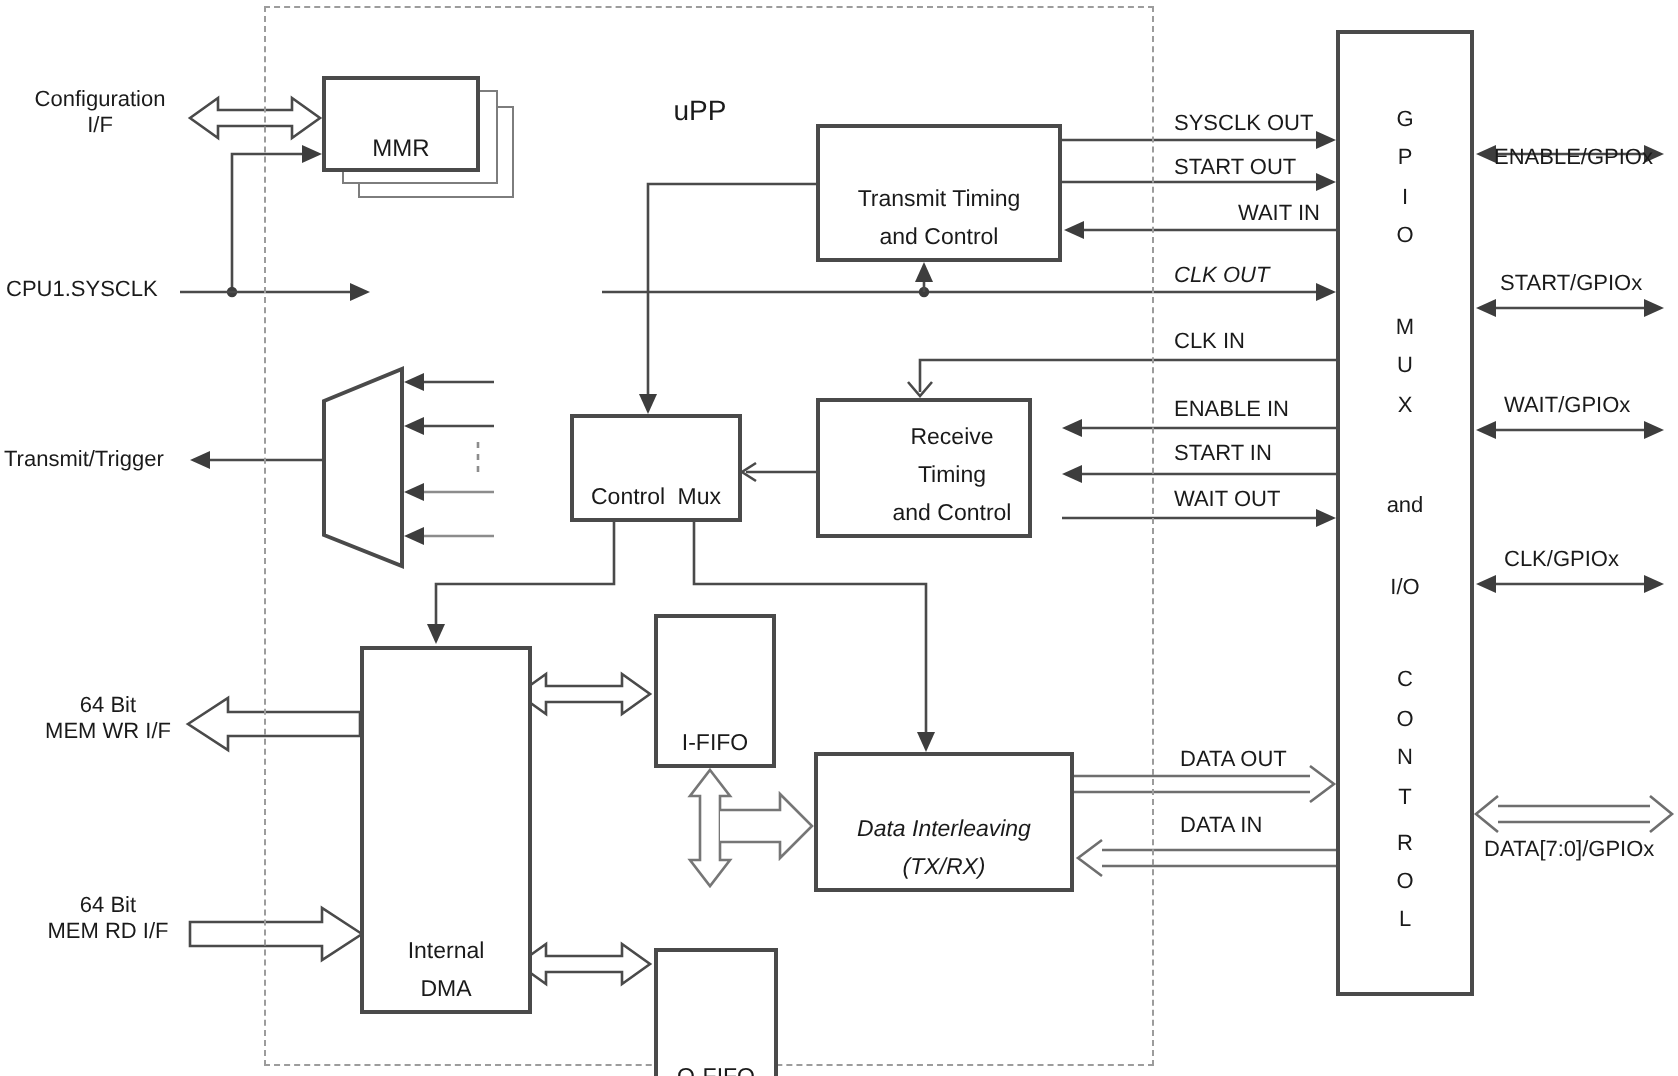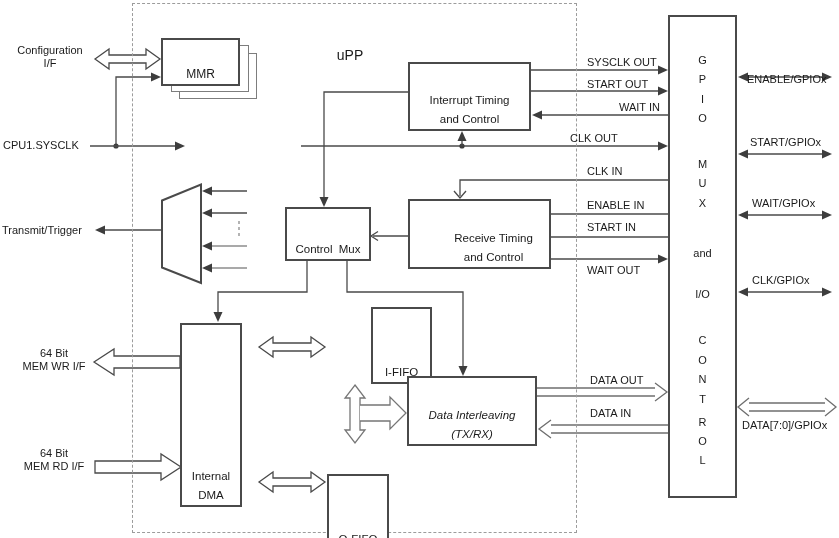--- a/index.html
+++ b/index.html
@@ -187,39 +187,39 @@
   <div class="lbl title" style="left:330px;top:9px;width:40px;text-align:center;">uPP</div>
 
   <div class="ghost" style="left:179px;top:53px;width:78px;height:46px;"></div>
   <div class="ghost" style="left:171px;top:45px;width:78px;height:47px;"></div>
   <div class="box" style="left:161px;top:38px;width:79px;height:48px;font-size:12px;">
     <span>MMR</span>
   </div>
 
 
   <div class="box" style="left:408px;top:62px;width:123px;height:69px;">
-    <span>Interrupt Timing</span>
+    <span>Transmit Timing</span>
     <span>and Control</span>
   </div>
 
-  <div class="box" style="left:408px;top:199px;width:143px;height:70px;padding-left:28px;">
+  <div class="box" style="left:408px;top:199px;width:108px;height:70px;padding-left:28px;">
     <span>Receive Timing</span>
     <span>and Control</span>
   </div>
 
   <div class="box cmux" style="left:285px;top:207px;width:86px;height:54px;">
     <span>Control Mux</span>
   </div>
 
-  <div class="box" style="left:180px;top:323px;width:62px;height:184px;">
+  <div class="box" style="left:180px;top:323px;width:86px;height:184px;">
     <span>Internal</span>
     <span>DMA</span>
   </div>
 
-  <div class="box" style="left:327px;top:307px;width:61px;height:77px;margin-left:44px;">
+  <div class="box" style="left:327px;top:307px;width:61px;height:77px;">
     <span>I-FIFO</span>
   </div>
   <div class="box" style="left:327px;top:444px;width:62px;height:77px;margin-top:30px;">
     <span>Q-FIFO</span>
   </div>
 
   <div class="box" style="left:407px;top:376px;width:130px;height:70px;font-style:italic;">
     <span>Data Interleaving</span>
     <span>(TX/RX)</span>
   </div>
@@ -254,25 +254,25 @@
     <span style="display:block">MEM WR I/F</span>
   </div>
   <div class="lbl lblc" style="left:8px;top:447px;width:92px;">
     <span style="display:block">64 Bit</span>
     <span style="display:block">MEM RD I/F</span>
   </div>
 
   <div class="lbl" style="left:587px;top:56px;">SYSCLK OUT</div>
   <div class="lbl" style="left:587px;top:78px;">START OUT</div>
   <div class="lbl" style="left:619px;top:101px;">WAIT IN</div>
-  <div class="lbl" style="left:570px;top:132px;">CLK OUT</div>
+  <div class="lbl" style="left:587px;top:132px;font-style:italic;">CLK OUT</div>
   <div class="lbl" style="left:587px;top:165px;">CLK IN</div>
   <div class="lbl" style="left:587px;top:199px;">ENABLE IN</div>
   <div class="lbl" style="left:587px;top:221px;">START IN</div>
-  <div class="lbl" style="left:587px;top:244px;margin-top:20px;">WAIT OUT</div>
+  <div class="lbl" style="left:587px;top:244px;">WAIT OUT</div>
   <div class="lbl" style="left:590px;top:374px;">DATA OUT</div>
   <div class="lbl" style="left:590px;top:407px;">DATA IN</div>
 
   <div class="lbl" style="left:747px;top:55px;margin-top:18px;">ENABLE/GPIOx</div>
   <div class="lbl" style="left:750px;top:136px;">START/GPIOx</div>
   <div class="lbl" style="left:752px;top:197px;">WAIT/GPIOx</div>
   <div class="lbl" style="left:752px;top:274px;">CLK/GPIOx</div>
   <div class="lbl" style="left:742px;top:385px;margin-top:34px;">DATA[7:0]/GPIOx</div>
 
 </div>

